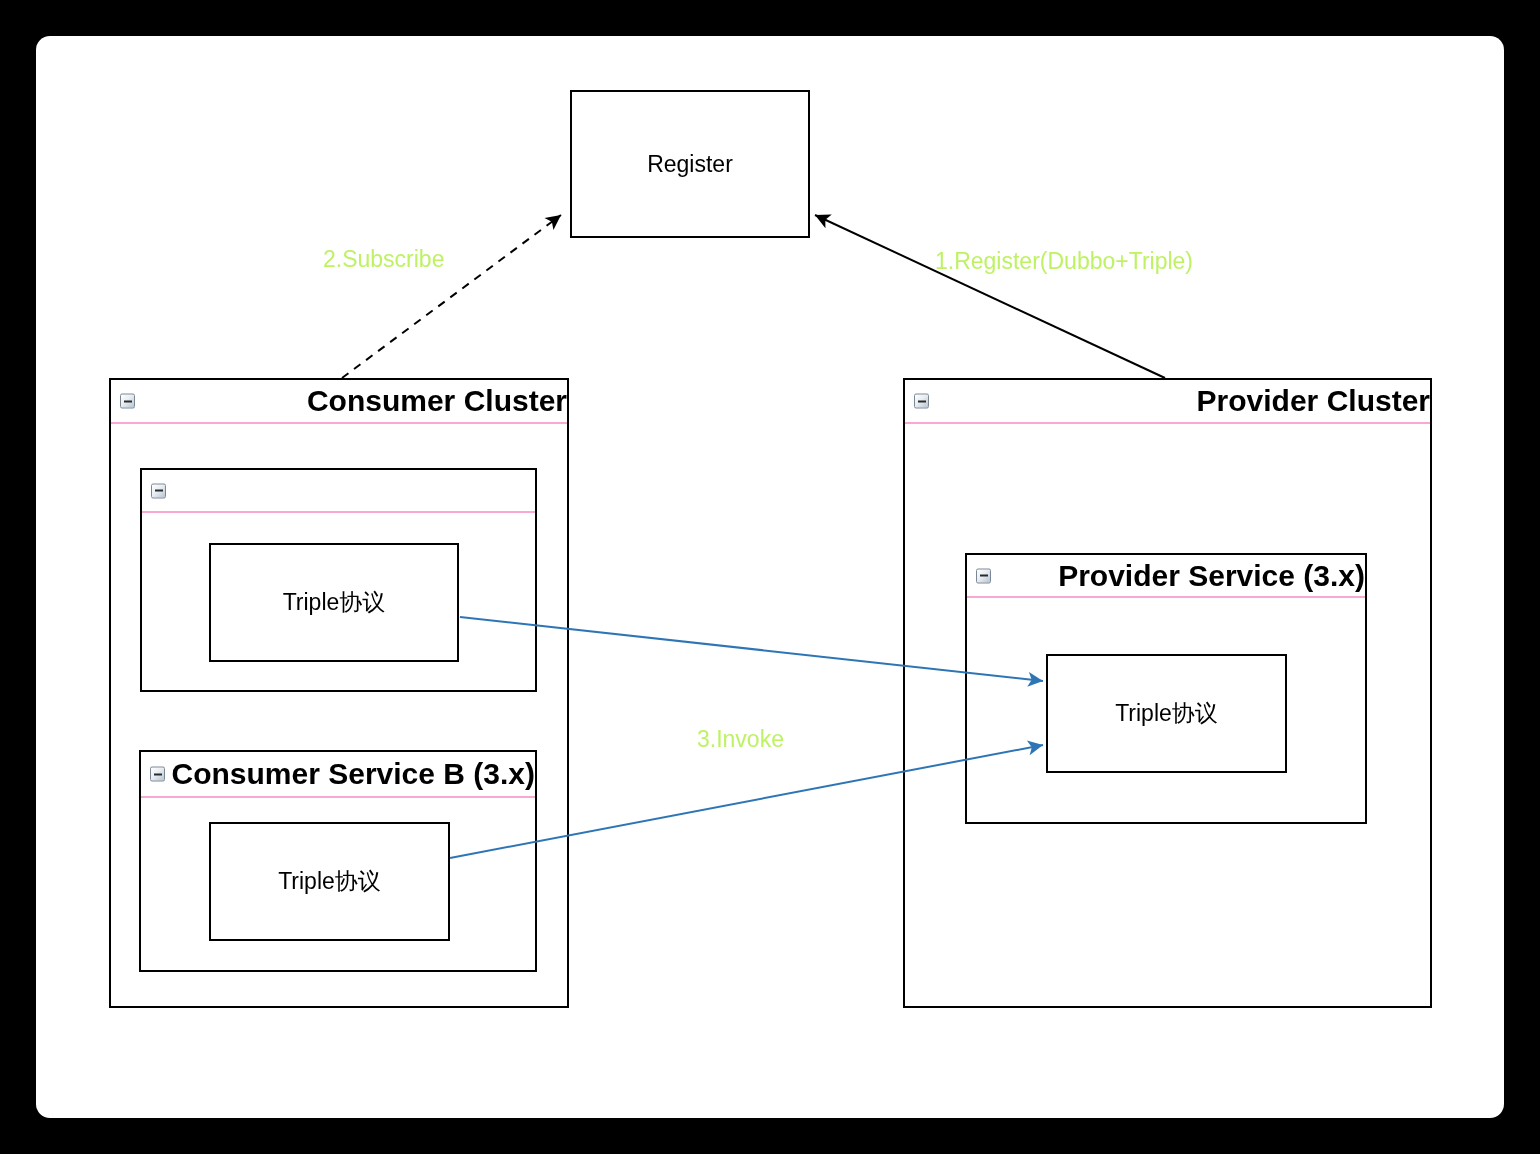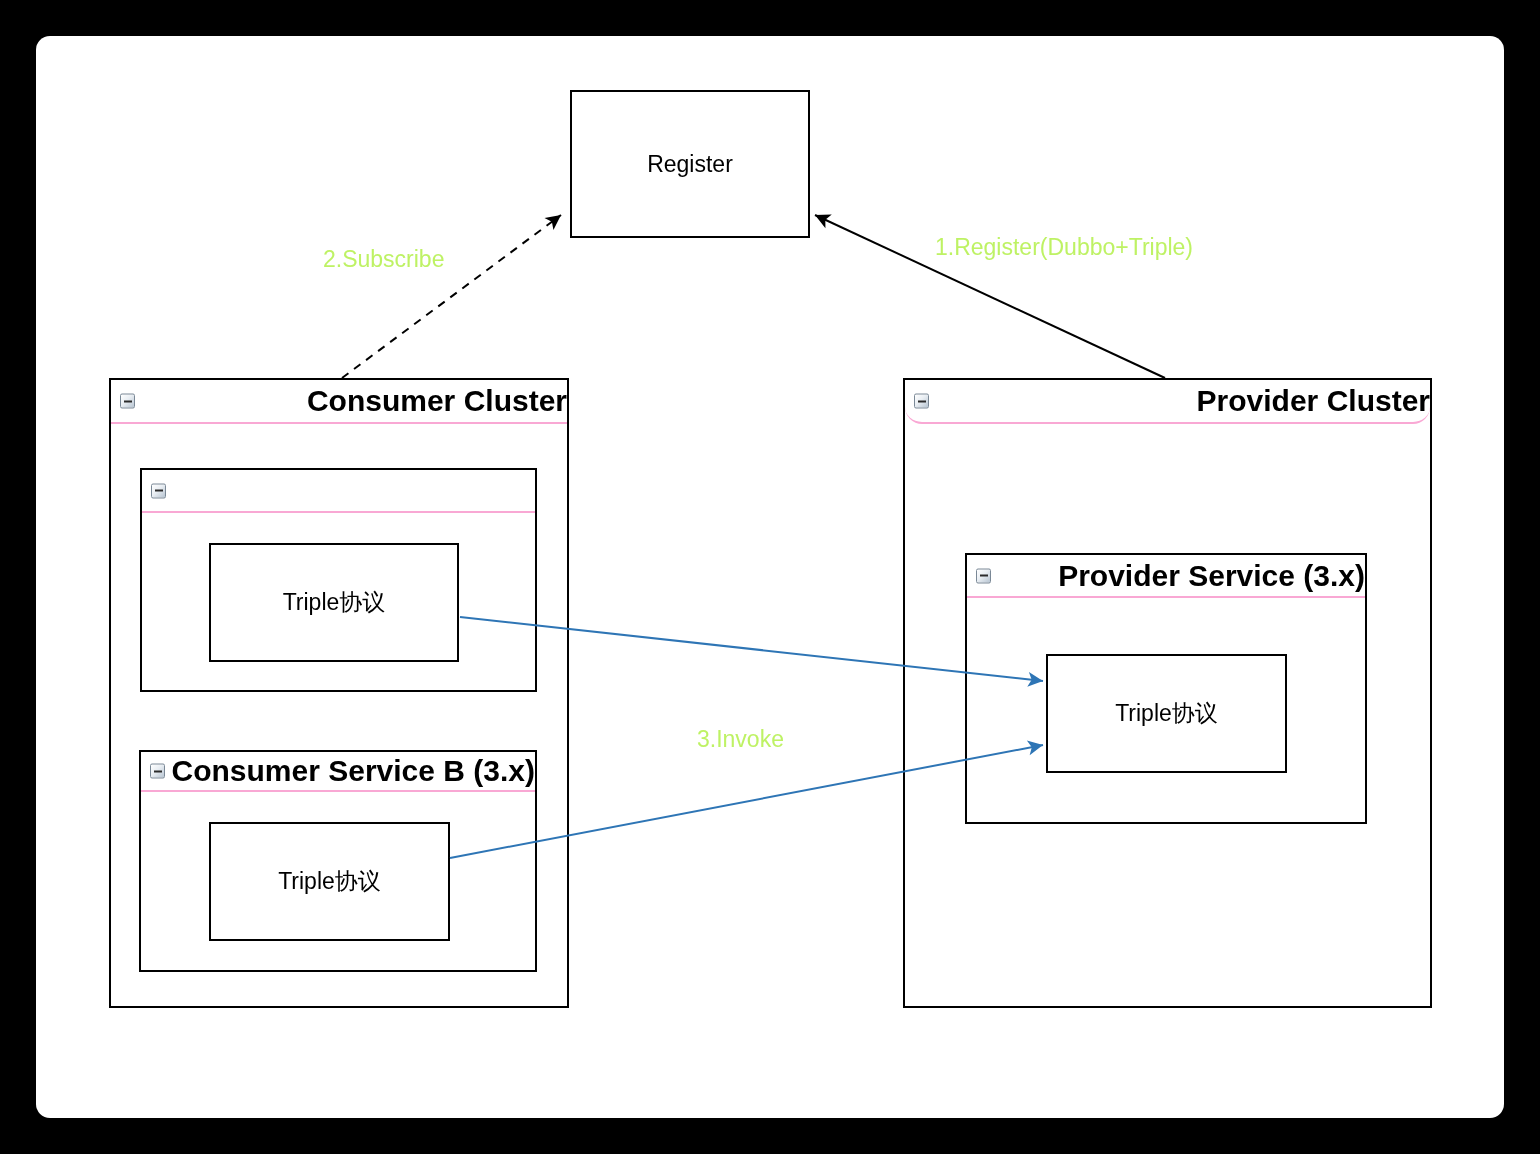--- a/index.html
+++ b/index.html
@@ -114,34 +114,34 @@
           <span class="minus-bar"></span>
         </span>
     </div>
   </div>
 
   <div class="box leaf" style="left:209px; top:543px; width:250px; height:119px;">
     <span>Triple协议</span>
   </div>
 
   <div class="box" style="left:139px; top:750px; width:398px; height:222px;">
-    <div class="box-header" style="height:40px;">
+    <div class="box-header" style="height:46px;">
       <span class="collapse-btn">
           <span class="minus-bar"></span>
         </span>
       <span>Consumer Service B (3.x)</span>
     </div>
   </div>
 
   <div class="box leaf" style="left:209px; top:822px; width:241px; height:119px;">
     <span>Triple协议</span>
   </div>
 
   <div class="box" style="left:903px; top:378px; width:529px; height:630px;">
-    <div class="box-header" style="height:44px;border-radius:17px;">
+    <div class="box-header" style="height:44px;">
       <span class="collapse-btn">
           <span class="minus-bar"></span>
         </span>
       <span>Provider Cluster</span>
     </div>
   </div>
 
   <div class="box" style="left:965px; top:553px; width:402px; height:271px;">
     <div class="box-header" style="height:43px;">
       <span class="collapse-btn">
@@ -149,21 +149,21 @@
         </span>
       <span>Provider Service (3.x)</span>
     </div>
   </div>
 
   <div class="box leaf" style="left:1046px; top:654px; width:241px; height:119px;">
     <span>Triple协议</span>
   </div>
 
   <div class="edge-label" style="left:323px; top:246px;">2.Subscribe</div>
-  <div class="edge-label" style="left:935px; top:234px;">1.Register(Dubbo+Triple)</div>
+  <div class="edge-label" style="left:935px; top:248px;">1.Register(Dubbo+Triple)</div>
   <div class="edge-label" style="left:697px; top:726px;">3.Invoke</div>
 
   <svg class="arrows" width="1540" height="1154" viewBox="0 0 1540 1154">
     <defs>
       <marker id="arrow-black" viewBox="0 0 12 12" refX="11" refY="6" markerWidth="9" markerHeight="9" orient="auto-start-reverse">
         <path d="M1,1 L11,6 L1,11 L3.4,6 Z" fill="#000000"></path>
       </marker>
       <marker id="arrow-blue" viewBox="0 0 12 12" refX="11" refY="6" markerWidth="9" markerHeight="9" orient="auto-start-reverse">
         <path d="M1,1 L11,6 L1,11 L3.4,6 Z" fill="#2e75b5"></path>
       </marker>

